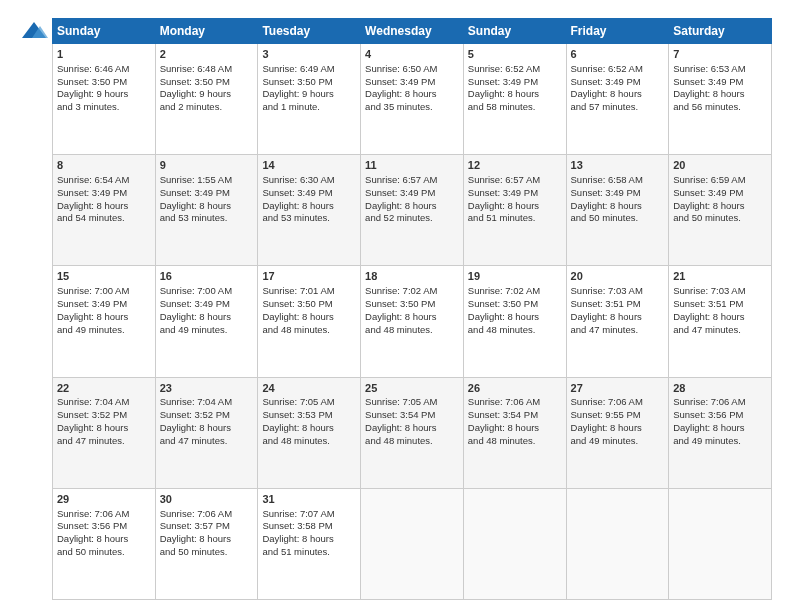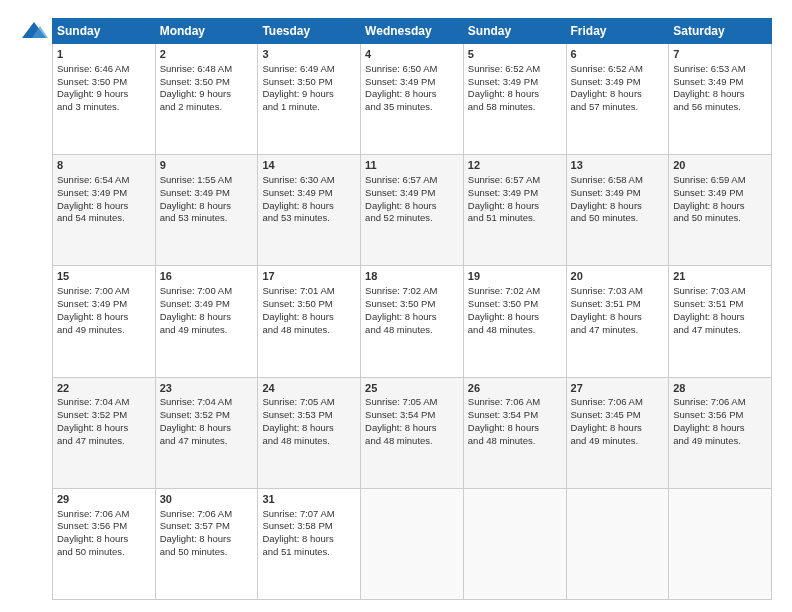--- a/index.html
+++ b/index.html
@@ -157,21 +157,21 @@
           <td><span class="day-num">19</span><span>Sunrise: 7:02 AM</span><br><span>Sunset: 3:50 PM</span><br><span>Daylight: 8 hours</span><br><span>and 48 minutes.</span></td>
           <td><span class="day-num">20</span><span>Sunrise: 7:03 AM</span><br><span>Sunset: 3:51 PM</span><br><span>Daylight: 8 hours</span><br><span>and 47 minutes.</span></td>
           <td><span class="day-num">21</span><span>Sunrise: 7:03 AM</span><br><span>Sunset: 3:51 PM</span><br><span>Daylight: 8 hours</span><br><span>and 47 minutes.</span></td>
         </tr>
         <tr>
           <td><span class="day-num">22</span><span>Sunrise: 7:04 AM</span><br><span>Sunset: 3:52 PM</span><br><span>Daylight: 8 hours</span><br><span>and 47 minutes.</span></td>
           <td><span class="day-num">23</span><span>Sunrise: 7:04 AM</span><br><span>Sunset: 3:52 PM</span><br><span>Daylight: 8 hours</span><br><span>and 47 minutes.</span></td>
           <td><span class="day-num">24</span><span>Sunrise: 7:05 AM</span><br><span>Sunset: 3:53 PM</span><br><span>Daylight: 8 hours</span><br><span>and 48 minutes.</span></td>
           <td><span class="day-num">25</span><span>Sunrise: 7:05 AM</span><br><span>Sunset: 3:54 PM</span><br><span>Daylight: 8 hours</span><br><span>and 48 minutes.</span></td>
           <td><span class="day-num">26</span><span>Sunrise: 7:06 AM</span><br><span>Sunset: 3:54 PM</span><br><span>Daylight: 8 hours</span><br><span>and 48 minutes.</span></td>
-          <td><span class="day-num">27</span><span>Sunrise: 7:06 AM</span><br><span>Sunset: 3:45 PM</span><br><span>Daylight: 8 hours</span><br><span>and 49 minutes.</span></td>
+          <td><span class="day-num">27</span><span>Sunrise: 7:06 AM</span><br><span>Sunset: 9:55 PM</span><br><span>Daylight: 8 hours</span><br><span>and 49 minutes.</span></td>
           <td><span class="day-num">28</span><span>Sunrise: 7:06 AM</span><br><span>Sunset: 3:56 PM</span><br><span>Daylight: 8 hours</span><br><span>and 49 minutes.</span></td>
         </tr>
         <tr>
           <td><span class="day-num">29</span><span>Sunrise: 7:06 AM</span><br><span>Sunset: 3:56 PM</span><br><span>Daylight: 8 hours</span><br><span>and 50 minutes.</span></td>
           <td><span class="day-num">30</span><span>Sunrise: 7:06 AM</span><br><span>Sunset: 3:57 PM</span><br><span>Daylight: 8 hours</span><br><span>and 50 minutes.</span></td>
           <td><span class="day-num">31</span><span>Sunrise: 7:07 AM</span><br><span>Sunset: 3:58 PM</span><br><span>Daylight: 8 hours</span><br><span>and 51 minutes.</span></td>
           <td class="empty-cell"></td>
           <td class="empty-cell"></td>
           <td class="empty-cell"></td>
           <td class="empty-cell"></td>

